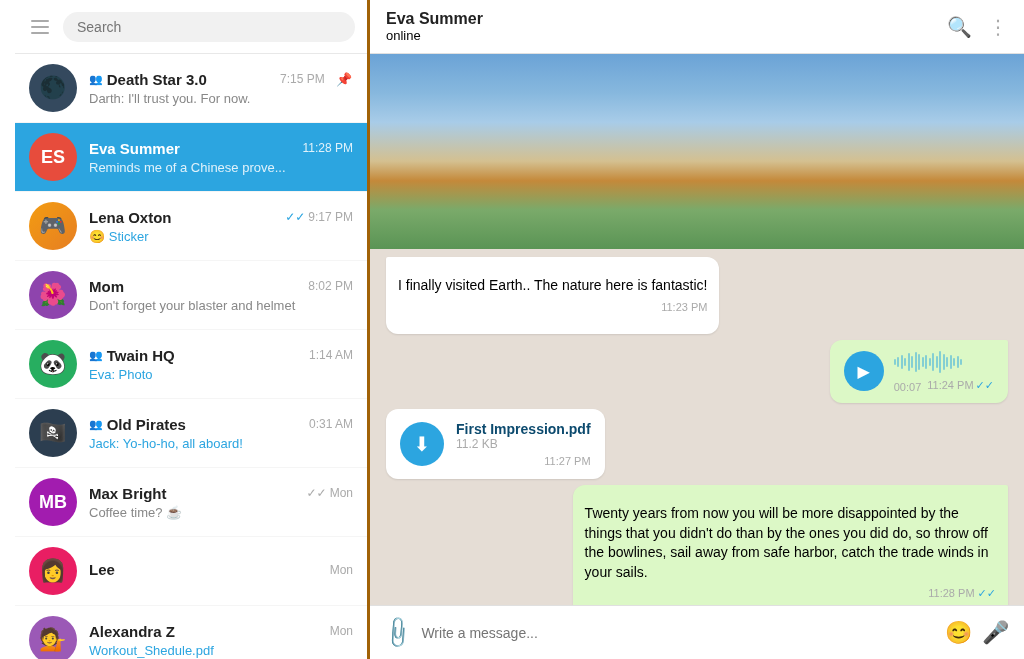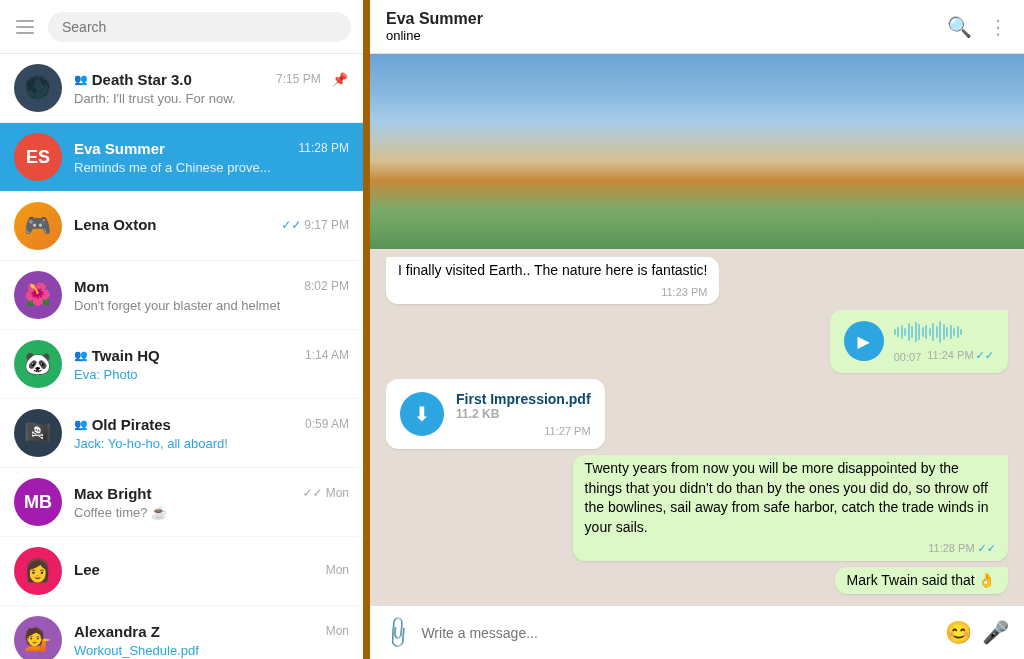--- a/index.html
+++ b/index.html
@@ -1,19 +1,19 @@
 <!DOCTYPE html>
 <html><head>
   <meta charset="utf-8">
   <style>
     * { box-sizing: border-box; margin: 0; padding: 0; }
     body { font-family: -apple-system, BlinkMacSystemFont, 'Segoe UI', sans-serif; display: flex; width: 1024px; height: 659px; overflow: hidden; background: #fff; }
 
     
-    .sidebar { width: 370px; min-width: 370px; display: flex; flex-direction: column; border-right: 7px solid #a16207; background: #fff; }
+    .sidebar { width: 370px; min-width: 370px; display: flex; flex-direction: column; border-right: 3px solid #a16207; background: #fff; padding-left: 15px; }
     .sidebar-header { display: flex; align-items: center; padding: 8px 12px; border-bottom: 1px solid #e8e8e8; gap: 10px; height: 54px; }
     .search-box { flex: 1; background: #f1f1f1; border: none; border-radius: 20px; padding: 7px 14px; font-size: 14px; color: #555; outline: none; }
 
     .chat-list { flex: 1; overflow-y: auto; }
     .chat-item { display: flex; align-items: center; padding: 10px 14px; gap: 12px; cursor: pointer; border-bottom: 1px solid #f5f5f5; position: relative; }
     .chat-item.active { background: #2ca5e0; }
     .chat-item.active .chat-name { color: #fff; }
     .chat-item.active .chat-preview { color: rgba(255,255,255,0.85); }
     .chat-item.active .chat-time { color: rgba(255,255,255,0.85); }
 
@@ -32,35 +32,35 @@
     .chat-area { flex: 1; display: flex; flex-direction: column; position: relative; }
     .chat-header { display: flex; align-items: center; padding: 10px 16px; border-bottom: 1px solid #e0e0e0; background: #fff; z-index: 10; gap: 12px; height: 54px; }
     .chat-header-info { flex: 1; }
     .chat-header-name { font-size: 16px; font-weight: 700; color: #222; }
     .chat-header-status { font-size: 13px; color: #000000; }
     .header-actions { display: flex; gap: 16px; align-items: center; color: #aaa; font-size: 20px; cursor: pointer; }
     .msg-wrapper { display: flex; margin-bottom: 6px; }
     .msg-wrapper.left { justify-content: flex-start; }
     .msg-wrapper.right { justify-content: flex-end; }
 
-    .bubble { max-width: 65%; padding: 4px 12px; border-radius: 12px; font-size: 14px; line-height: 1.4; position: relative; }
+    .bubble { max-width: 65%; padding: 19px 12px; border-radius: 12px; font-size: 14px; line-height: 1.4; position: relative; }
     .bubble.left { background: #fff; border-radius: 2px 12px 12px 12px; box-shadow: 0 1px 2px rgba(0,0,0,0.1); }
     .bubble.right { background: #dcf8c6; border-radius: 12px 2px 12px 12px; box-shadow: 0 1px 2px rgba(0,0,0,0.1); }
 
     .msg-time { font-size: 11px; color: #aaa; margin-left: 6px; white-space: nowrap; }
     .msg-time-row { display: flex; justify-content: flex-end; align-items: center; margin-top: 4px; gap: 3px; }
 
     .voice-bubble { background: #dcf8c6; border-radius: 12px 2px 12px 12px; padding: 10px 14px; display: flex; align-items: center; gap: 10px; max-width: 55%; box-shadow: 0 1px 2px rgba(0,0,0,0.1); }
     .play-btn { width: 40px; height: 40px; background: #2ca5e0; border-radius: 50%; display: flex; align-items: center; justify-content: center; color: #fff; font-size: 16px; cursor: pointer; flex-shrink: 0; }
     .voice-duration { font-size: 11px; color: #aaa; margin-top: 3px; }
 
     .file-bubble { background: #fff; border-radius: 12px; padding: 12px 14px; display: flex; align-items: center; gap: 12px; max-width: 60%; box-shadow: 0 1px 2px rgba(0,0,0,0.1); }
     .file-icon-btn { width: 44px; height: 44px; background: #2ca5e0; border-radius: 50%; display: flex; align-items: center; justify-content: center; color: #fff; font-size: 20px; flex-shrink: 0; }
     .file-name { font-size: 14px; font-weight: 600; color: #0c4a6e; }
-    .file-size { font-size: 12px; color: #aaa; font-weight: bold; }
+    .file-size { font-size: 12px; color: #aaa; }
 
     .input-area { display: flex; align-items: center; padding: 10px 14px; border-top: 1px solid #e0e0e0; background: #fff; gap: 10px; height: 54px; }
     .attach-icon { color: #aaa; font-size: 22px; cursor: pointer; transform: rotate(45deg); }
     .message-input { flex: 1; border: none; outline: none; font-size: 14px; color: #555; background: transparent; }
     .emoji-icon { color: #aaa; font-size: 22px; cursor: pointer; }
     .mic-icon { color: #aaa; font-size: 22px; cursor: pointer; }
 
     .messages-bg { flex: 1; overflow-y: auto; background: #e5ddd5; display: flex; flex-direction: column; }
   </style>
 </head>
@@ -113,20 +113,21 @@
         <div style="width:100%;height:100%;background:linear-gradient(135deg,#f39c12,#e67e22);display:flex;align-items:center;justify-content:center;font-size:22px;">🎮</div>
       </div>
       <div class="chat-info">
         <div class="chat-name-row">
           <div class="chat-name">Lena Oxton</div>
           <div style="display:flex;align-items:center;gap:3px;">
             <span style="color:#2ca5e0;font-size:12px;">✓✓</span>
             <span class="chat-time">9:17 PM</span>
           </div>
         </div>
+        <div class="chat-preview blue">😊 Sticker</div>
       </div>
     </div>
 
     <div class="chat-item">
       <div class="avatar" style="background:#8e44ad;font-size:22px;">🌺</div>
       <div class="chat-info">
         <div class="chat-name-row">
           <div class="chat-name">Mom</div>
           <span class="chat-time">8:02 PM</span>
         </div>
@@ -149,21 +150,21 @@
     </div>
 
     <div class="chat-item">
       <div class="avatar" style="background:#2c3e50;font-size:22px;">🏴‍☠️</div>
       <div class="chat-info">
         <div class="chat-name-row">
           <div class="chat-name">
             <span style="font-size:11px;color:#aaa;">👥</span>
             <span>Old Pirates</span>
           </div>
-          <span class="chat-time">0:59 AM</span>
+          <span class="chat-time">0:31 AM</span>
         </div>
         <div class="chat-preview blue">Jack: Yo-ho-ho, all aboard!</div>
       </div>
     </div>
 
     <div class="chat-item">
       <div class="avatar avatar-mb">MB</div>
       <div class="chat-info">
         <div class="chat-name-row">
           <div class="chat-name">Max Bright</div>

